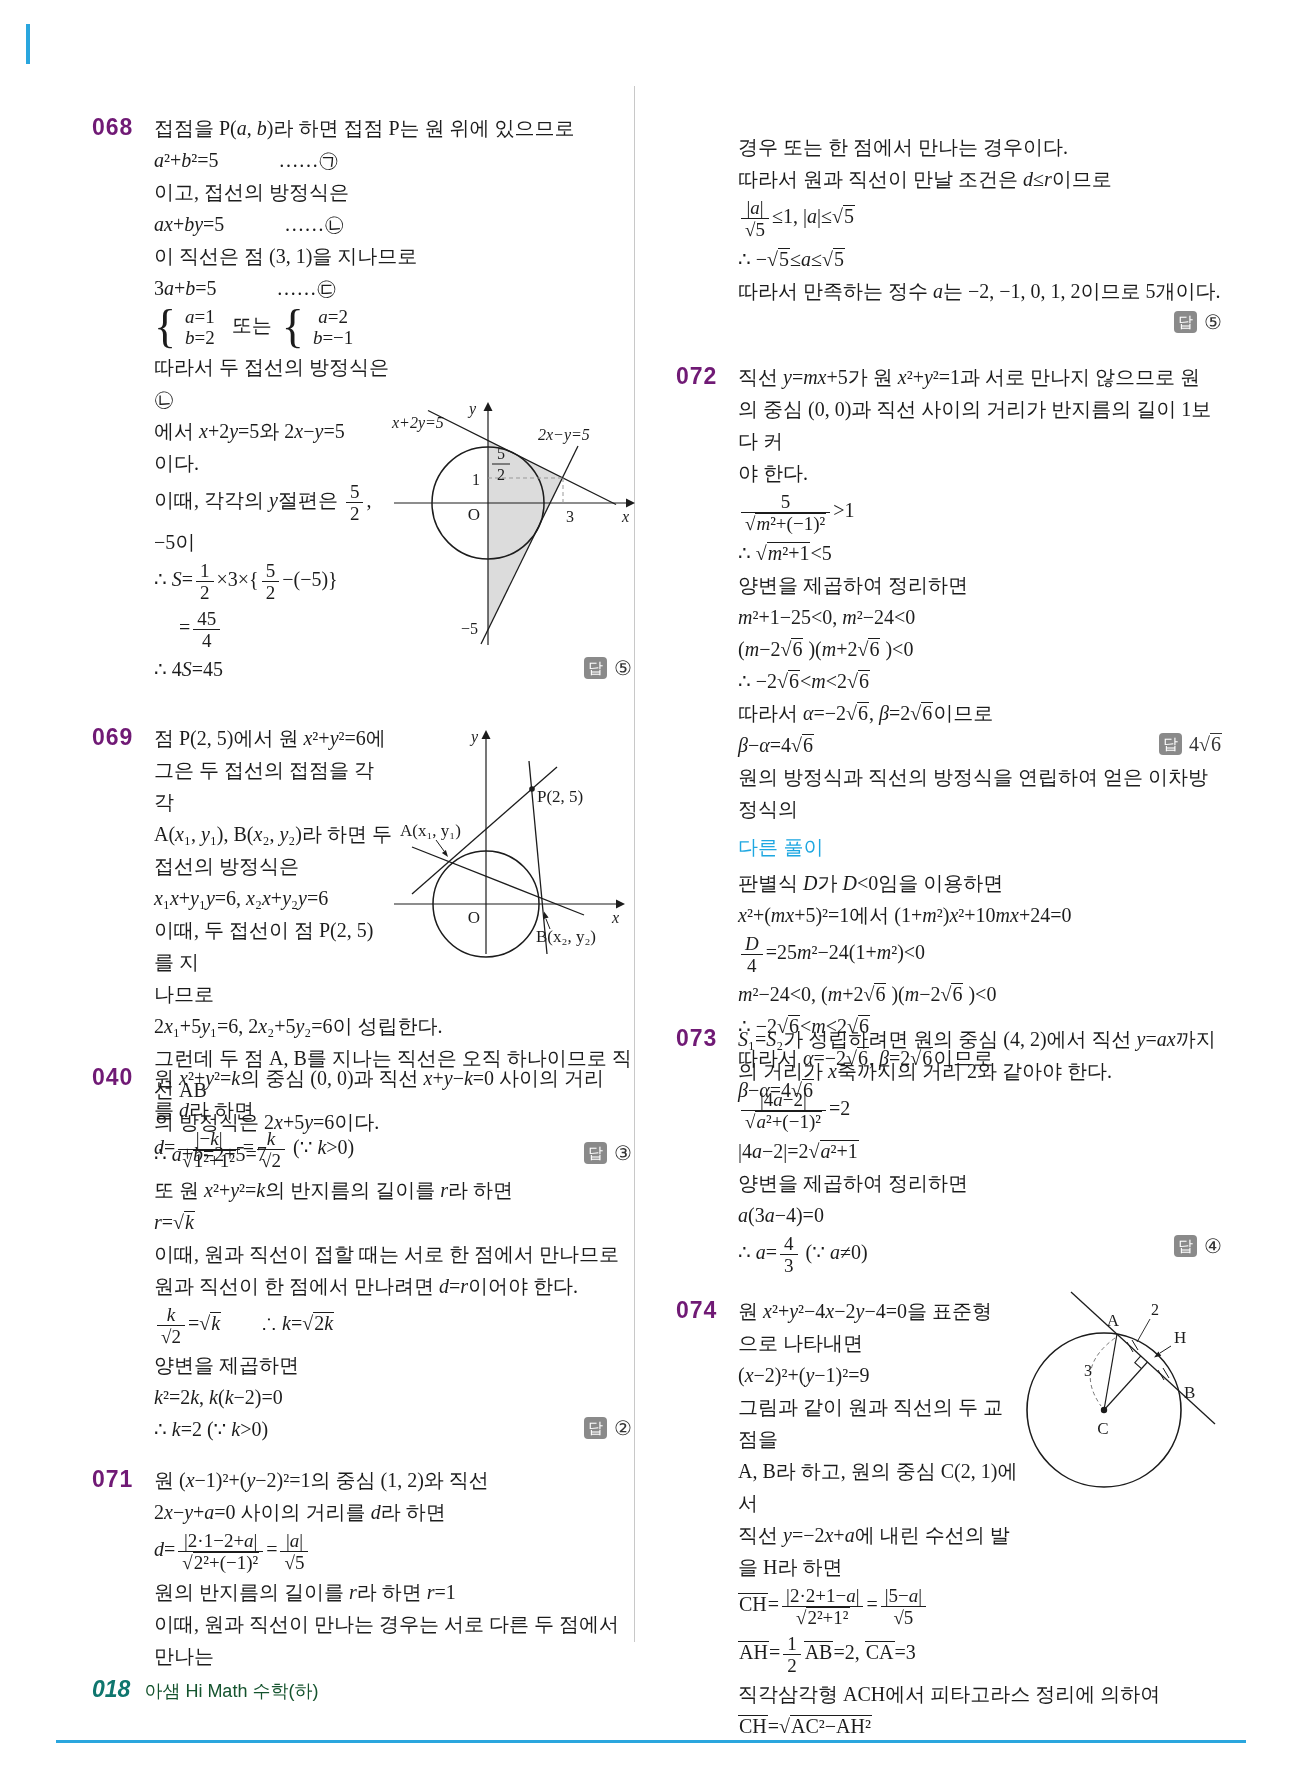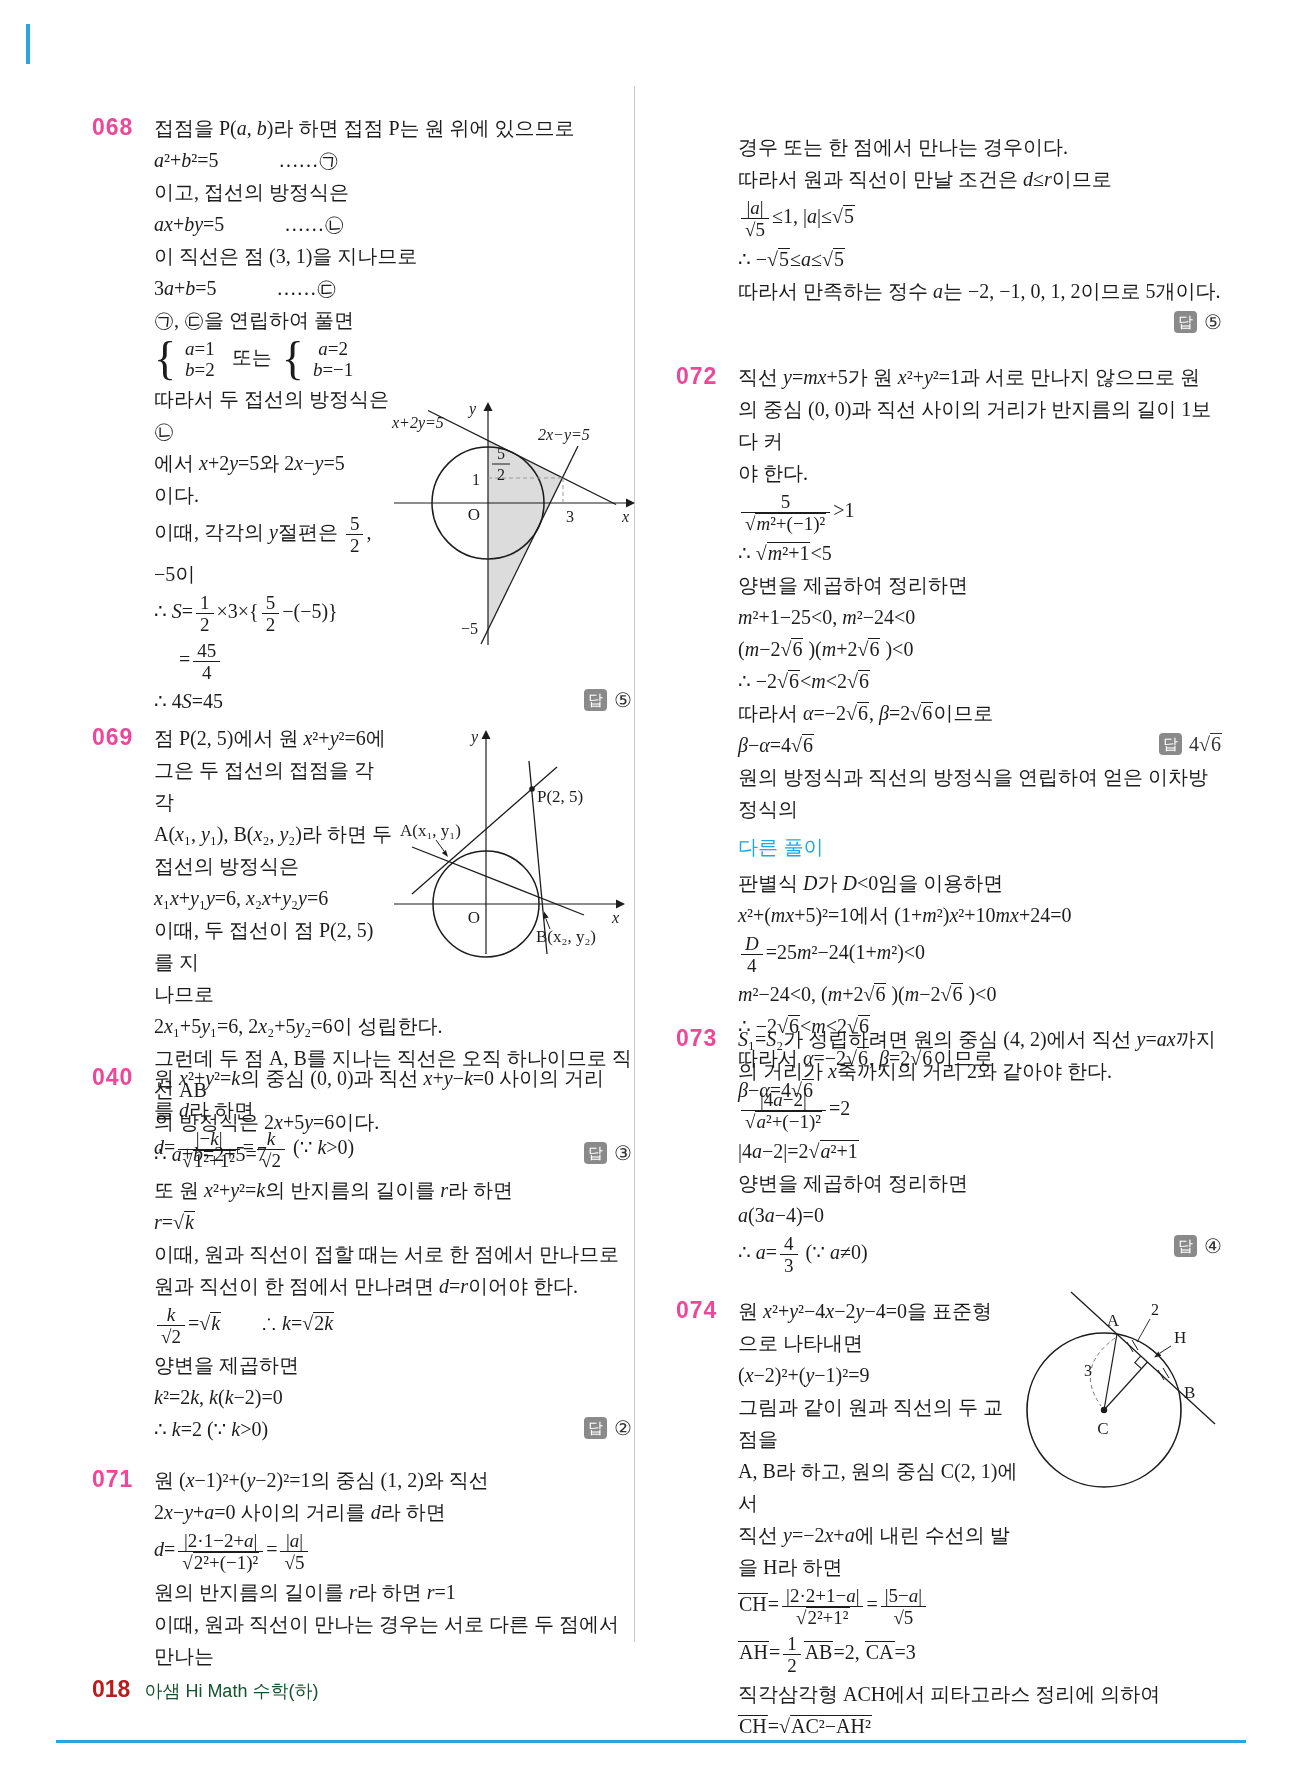--- a/index.html
+++ b/index.html
@@ -6,21 +6,21 @@
   .page{position:relative;width:1300px;height:1772px;background:#fff;overflow:hidden;
         font-family:"Liberation Serif","DejaVu Serif",serif;color:#1c1c1c;}
   .accent-tick{position:absolute;left:26px;top:24px;width:4px;height:40px;background:#2aa6de;}
   .col-divider{position:absolute;left:634px;top:86px;width:1px;height:1556px;background:#c8c8c8;}
   .bottom-rule{position:absolute;left:56px;top:1740px;width:1190px;height:3px;background:#2aa6de;}
 
   .prob{position:absolute;display:grid;grid-template-columns:62px 1fr;}
   .prob.left{left:92px;width:540px;}
   .prob.right{left:676px;width:546px;margin-top:9px;}
   .pnum{font-family:"Liberation Sans","DejaVu Sans",sans-serif;font-weight:bold;
-        font-size:23px;color:#ec4899;letter-spacing:1px;line-height:30px;}
+        font-size:23px;color:#701a75;letter-spacing:1px;line-height:30px;}
   .plines{min-width:0;}
   .line{min-height:32px;line-height:32px;font-size:20px;white-space:pre-wrap;}
   .line.eq{font-size:20px;}
   .line.sub{font-family:"Liberation Sans","DejaVu Sans",sans-serif;color:#1ea7e1;
             font-size:20px;margin:6px 0 4px 0;}
   .p068 .narrow{width:238px;}
   .p069 .narrow{width:238px;}
   .p074 .narrow{width:282px;}
   i{font-style:italic;}
 
@@ -38,40 +38,39 @@
       height:22px;line-height:22px;padding:0 4px;}
   .av{margin-left:7px;font-size:20px;color:#333;line-height:22px;}
 
   .fig{position:absolute;}
   .fig text{font-size:16px;fill:#1c1c1c;font-family:"Liberation Serif","DejaVu Serif",serif;}
   .fig text.it{font-style:italic;}
   .fig text.big{font-size:17px;}
 
   .footer{position:absolute;left:92px;top:1676px;display:flex;align-items:baseline;
           font-family:"Liberation Sans","DejaVu Sans",sans-serif;}
-  .fpage{font-size:23px;font-weight:bold;color:#b91c1c;margin-right:14px;}
+  .fpage{font-size:23px;font-weight:bold;color:#0f766e;margin-right:14px;font-style:italic;}
   .ftitle{font-size:18px;color:#14532d;}
 </style>
 </head>
 <body>
 
 <div class="page">
   <div class="accent-tick"></div>
   <div class="col-divider"></div>
 
   <section class="prob left p068" style="top:112px">
     <span class="pnum">068</span>
     <div class="plines">
         <div class="line">접점을 P(<i>a</i>, <i>b</i>)라 하면 접점 P는 원 위에 있으므로</div>
         <div class="line eq"><i>a</i>²+<i>b</i>²=5　　　……㉠</div>
         <div class="line">이고, 접선의 방정식은</div>
         <div class="line eq"><i>ax</i>+<i>by</i>=5　　　……㉡</div>
         <div class="line">이 직선은 점 (3, 1)을 지나므로</div>
         <div class="line eq">3<i>a</i>+<i>b</i>=5　　　……㉢</div>
-        <div class="line">㉠, ㉢을 연립하여 풀면</div>
         <div class="line eq"><span class="brc">{</span><span class="fr st"><span class="nu"><i>a</i>=1</span><span class="de"><i>b</i>=2</span></span>  또는  <span class="brc">{</span><span class="fr st"><span class="nu"><i>a</i>=2</span><span class="de"><i>b</i>=−1</span></span></div>
         <div class="line narrow">따라서 두 접선의 방정식은 ㉡</div>
         <div class="line narrow">에서 <i>x</i>+2<i>y</i>=5와 2<i>x</i>−<i>y</i>=5</div>
         <div class="line narrow">이다.</div>
         <div class="line narrow">이때, 각각의 <i>y</i>절편은 <span class="fr"><span class="nu">5</span><span class="de">2</span></span>, −5이</div>
         <div class="line eq narrow">∴ <i>S</i>=<span class="fr"><span class="nu">1</span><span class="de">2</span></span>×3×{<span class="fr"><span class="nu">5</span><span class="de">2</span></span>−(−5)}</div>
         <div class="line eq">　 =<span class="fr"><span class="nu">45</span><span class="de">4</span></span></div>
         <div class="line eq">∴ 4<i>S</i>=45<span class="ans"><span class="ab">답</span><span class="av">⑤</span></span></div>
       </div>
   </section>

